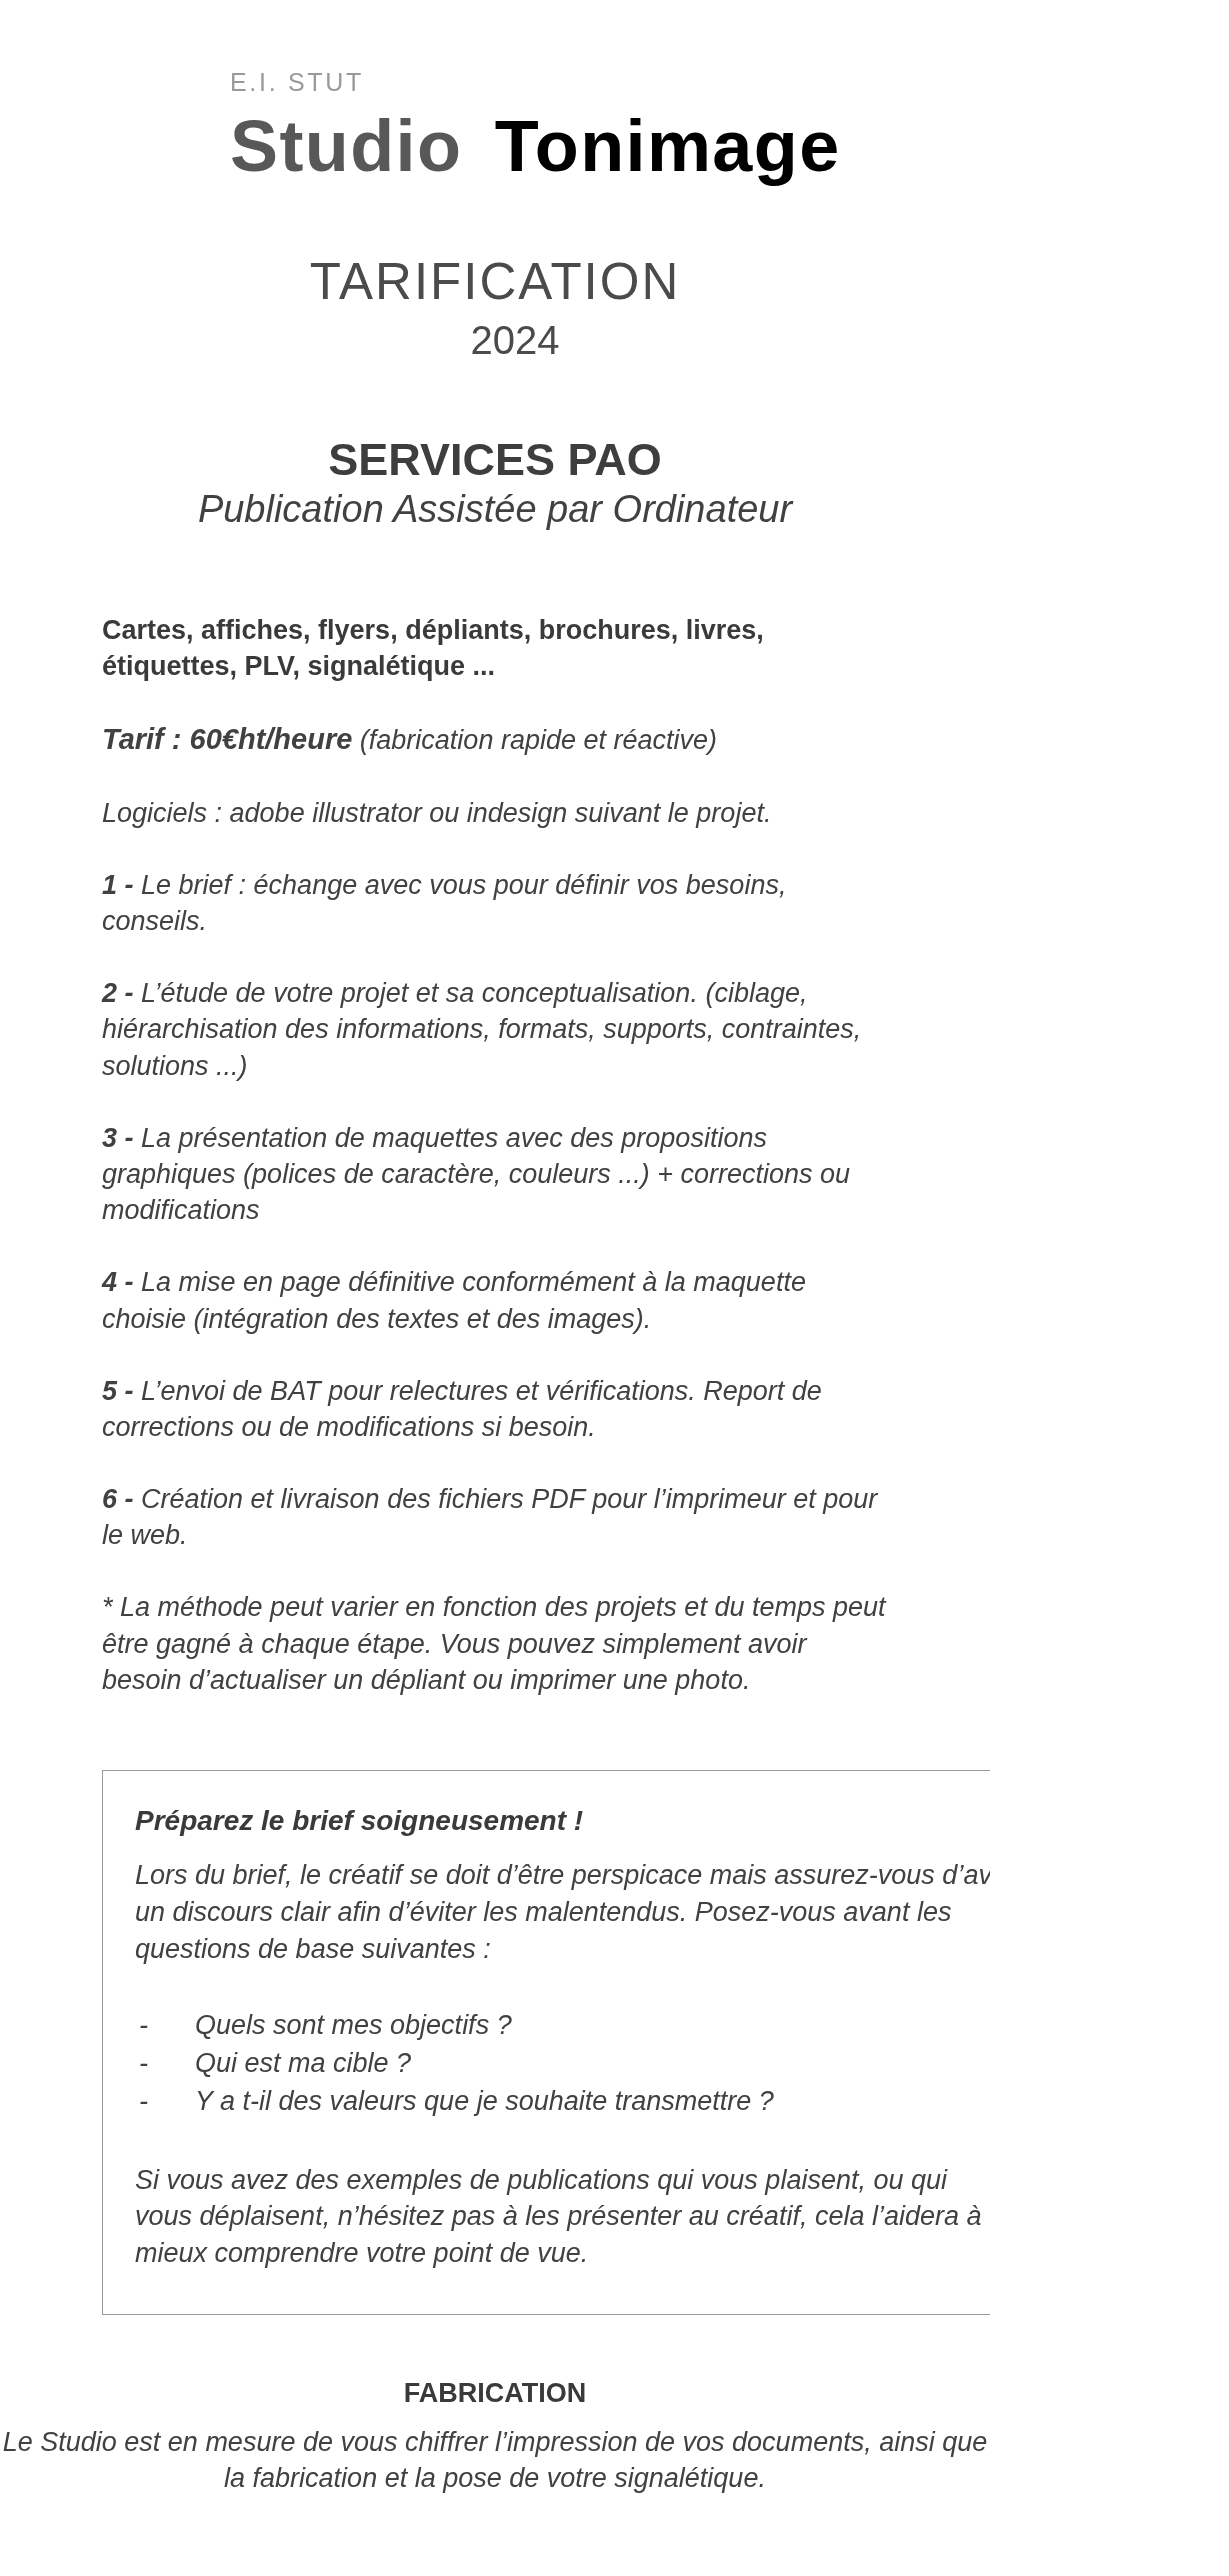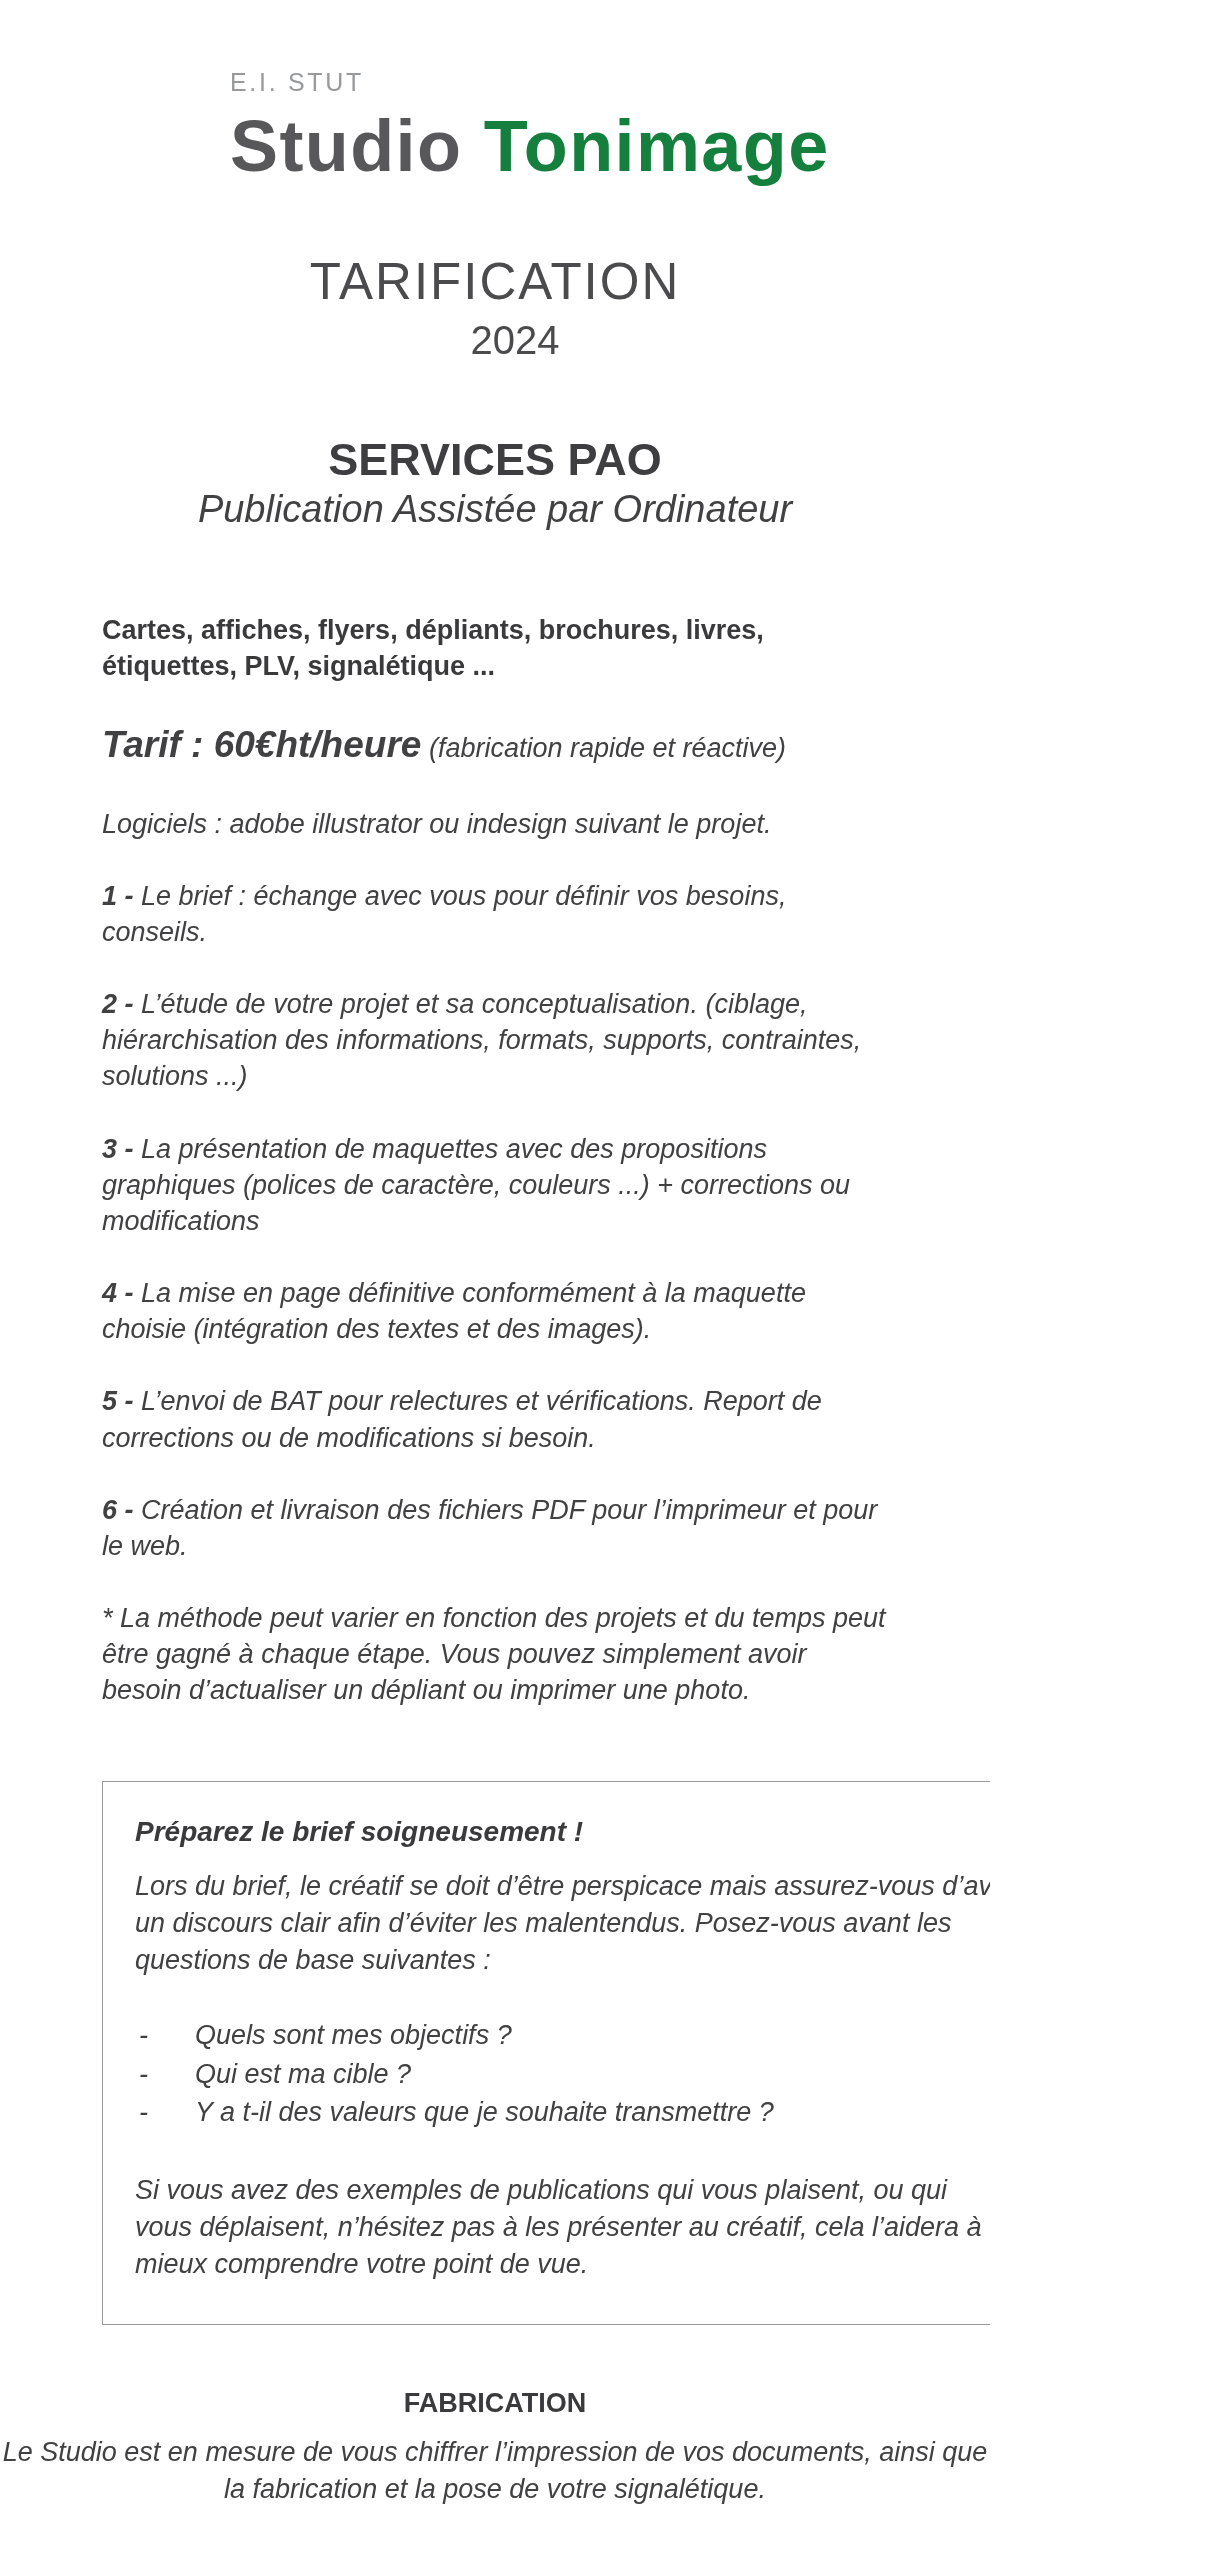--- a/index.html
+++ b/index.html
@@ -34,21 +34,21 @@
     font-weight: 400;
   }
   .logo {
     margin-top: 9.6px;
     font-size: 72px;
     font-weight: 600;
     letter-spacing: 1.4px;
     color: #58585a;
     line-height: 1.1;
   }
-  .logo .accent { color: #15803d; }
+  .logo .accent { color: #000000; margin-left: 11px; }
 
   
   .center { text-align: center; }
   .doc-title {
     margin-top: 66px;
     font-size: 51px;
     letter-spacing: 2px;
     font-weight: 400;
     color: #4b4b4d;
   }
@@ -80,21 +80,21 @@
     font-size: 27px;
     line-height: 1.34;
   }
   .content p { margin: 0 0 36px 0; }
   .intro-text {
     font-weight: 700;
     font-style: normal;
     color: #3a3a3c;
   }
   .tarif-line { font-style: italic; }
-  .tarif-price { font-weight: 700; font-size: 37px; }
+  .tarif-price { font-weight: 700; font-size: 29px; }
   .tarif-note { font-weight: 400; }
   .logiciels-line { font-style: italic; }
   .methodologie-line { font-style: italic; font-weight: 700; }
   .step { font-style: italic; }
   .step .step-number { font-weight: 700; }
   .footnote { font-style: italic; margin-bottom: 0; }
 
   
   .brief-box {
     margin: 72px 102px 0 102px;

